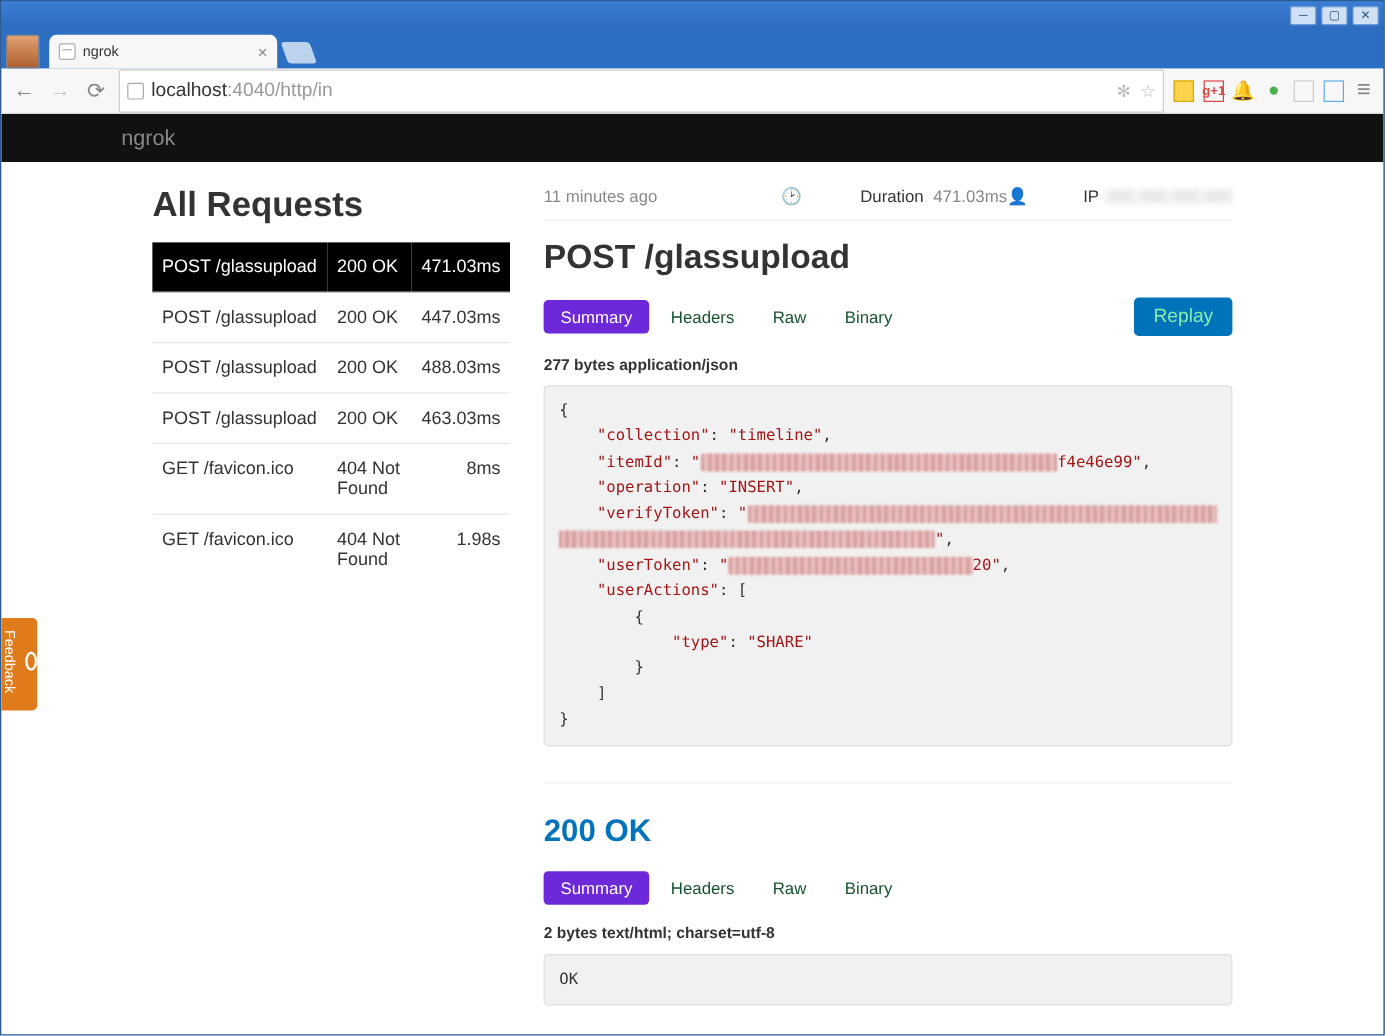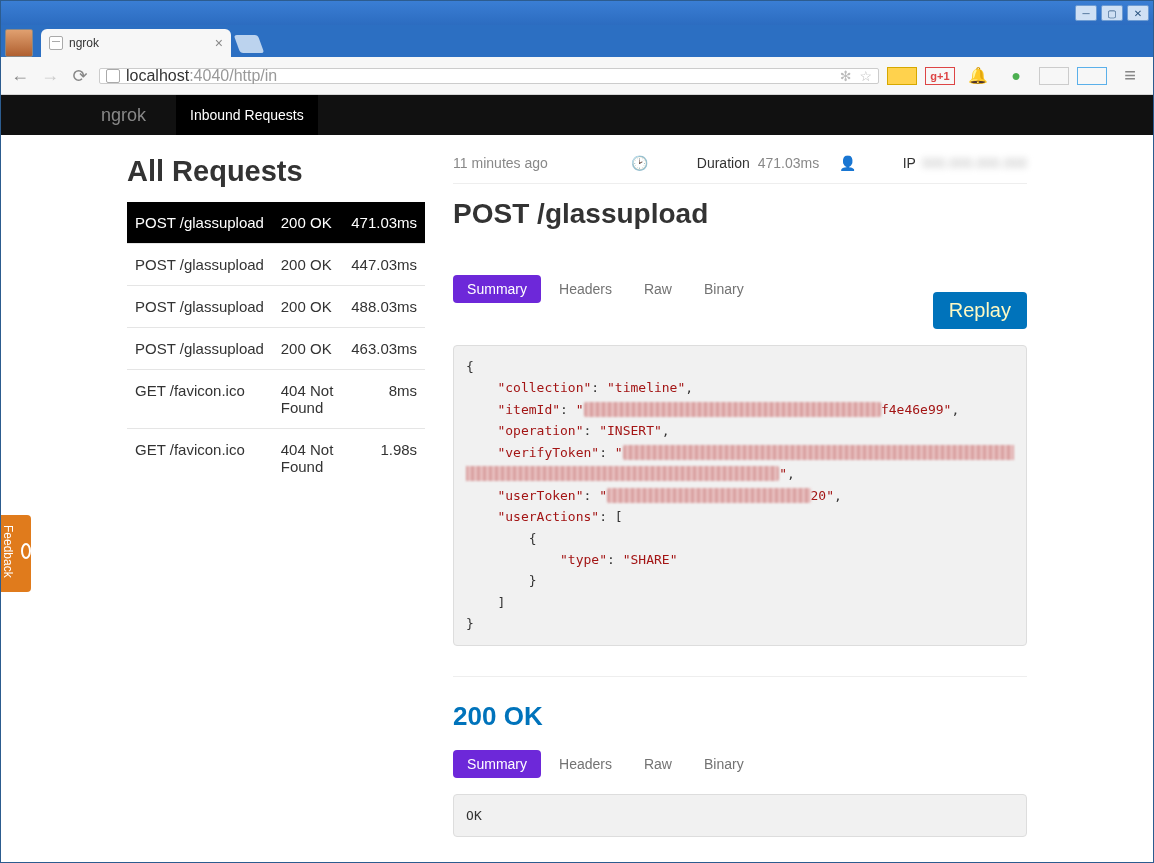--- a/index.html
+++ b/index.html
@@ -16,27 +16,27 @@
 .tab { background: #f7f7f7; height: 28px; width: 190px; border-top-left-radius: 6px; border-top-right-radius: 6px; display: flex; align-items: center; padding: 0 8px; gap: 6px; font-size: 12px; color: #333; position: relative; }
 .tab .favicon { width: 14px; height: 14px; border: 1px solid #aaa; border-radius: 2px; background: #fff; position:relative; }
 .tab .favicon::after { content:""; position:absolute; top:4px; left:2px; right:2px; height:1px; background:#aaa; }
 .tab .close { margin-left: auto; font-size: 14px; color: #888; cursor:pointer; }
 .newtab { width: 24px; height: 18px; background: #bcd3ee; margin-left: 6px; margin-bottom: 4px; border-radius: 3px; transform: skewX(20deg); }
 
 
 .chrome-toolbar { height: 38px; background: #f7f7f7; border-bottom: 1px solid #d6d6d6; display: flex; align-items: center; padding: 0 8px; gap: 8px; }
 .nav-btn { width: 22px; height: 22px; display: flex; align-items: center; justify-content: center; color: #888; font-size: 18px; cursor:pointer; }
 .nav-btn.disabled { opacity: .4; }
-.omnibox { flex: 1; height: 16px; border: 1px solid #ccc; border-radius: 2px; background: #fff; display: flex; align-items: center; padding: 0 6px; gap: 6px; }
+.omnibox { flex: 1; height: 36px; border: 1px solid #ccc; border-radius: 2px; background: #fff; display: flex; align-items: center; padding: 0 6px; gap: 6px; }
 .omnibox .page-icon { width: 14px; height: 14px; border: 1px solid #aaa; background: #fff; border-radius: 2px; }
 .omnibox .url { font-size: 16px; color: #333; }
 .omnibox .url .path { color: #999; }
 .omnibox .right { margin-left: auto; display:flex; gap:8px; align-items:center; color:#bbb; }
 .ext-icons { display:flex; gap:8px; align-items:center; }
-.ext { width:30px; height:18px; display:flex; align-items:center; justify-content:center; font-size:11px;text-align:center; }
+.ext { width:17px; height:18px; display:flex; align-items:center; justify-content:center; font-size:11px;text-align:center; }
 
 
 .page { flex: 1; background: #fff; overflow: auto; position: relative; }
 
 
 .navbar { background: #111; height: 40px; display:flex; align-items:center; padding-left: 100px; }
 .brand { color:#888; font-size:18px; font-weight:300; margin-right:30px; }
 .navlink { color:#fff; font-size:14px; padding:0 14px; height:100%; display:flex; align-items:center; background:#000; }
 
 .container { max-width: 940px; margin: 0 auto; padding: 20px; display:flex; gap: 28px; }
@@ -47,29 +47,29 @@
 h1.req-title { font-size: 28px; font-weight: 700; margin: 14px 0 18px; }
 
 .req-table { width: 100%; border-collapse: collapse; }
 .req-table tr { border-top: 1px solid #e5e5e5; }
 .req-table tr:first-child { border-top: none; }
 .req-table td { padding: 12px 8px; vertical-align: top; font-size: 15px; }
 .req-table tr.active { background: #000; color: #fff; border-top:none; }
 .req-table td.dur { text-align: right; white-space: nowrap; }
 .req-table td.status { width: 70px; }
 
-.meta-bar { display:flex; gap:20px; align-items:center; color:#888; font-size:14px; padding-bottom:12px; border-bottom:1px solid #eee; }
+.meta-bar { display:flex; align-items:center; color:#888; font-size:14px; padding-bottom:12px; border-bottom:1px solid #eee; }
 .meta-bar .meta-label { color:#333; font-weight:500;padding-left:40px; }
 .meta-bar .ip-blur { filter: blur(3px); color:#bbb; }
 .meta-bar .clock { display:inline-block; }
 
 .tabs-row { display:flex; align-items:center; gap:4px; margin-bottom:16px; }
-.pill { padding:6px 14px; font-size:14px; color:#737373; cursor:pointer; border-radius:4px; }
+.pill { padding:6px 14px; font-size:14px; color:#14532d; cursor:pointer; border-radius:4px; }
 .pill.active { background:#6d28d9; color:#fff; }
-.replay-btn { margin-left:auto; background:#0073bb; color:#fef9c3; border:none; padding:7px 16px; font-size:20px; border-radius:4px; cursor:pointer;margin-top:44px; }
+.replay-btn { margin-left:auto; background:#0073bb; color:#86efac; border:none; padding:7px 16px; font-size:16px; border-radius:4px; cursor:pointer; }
 
 .body-meta { font-size:13px; font-weight:600; margin-bottom:10px; }
 .code-block { background:#f1f1f1; border:1px solid #ddd; border-radius:4px; padding:10px 12px; font-family: Menlo, Consolas, monospace; font-size:13px; line-height:1.65; white-space:pre; overflow-x:auto; color:#333; }
 .code-block .key { color:#a31515; }
 .code-block .str { color:#a31515; }
 .code-block .redact { background: repeating-linear-gradient(90deg,#d9a0a0,#d9a0a0 3px,#e8c0c0 3px,#e8c0c0 6px); color:transparent; border-radius:2px; filter:blur(1px); }
 
 hr.sep { border:none; border-top:1px solid #eee; margin:30px 0 24px; }
 h2.status-h { color:#0073bb; font-size:26px; font-weight:700; margin-bottom:18px; }
 
@@ -119,21 +119,20 @@
       <span class="ext" style="color:#4caf50;font-size:16px;">●</span>
       <span class="ext" style="border:1px solid #ccc;"></span>
       <span class="ext" style="border:1px solid #5bb0ea;"></span>
       <span class="ext" style="color:#888;font-size:20px;">≡</span>
     </div>
   </div>
 
   <div class="page">
     <div class="navbar">
       <span class="brand">ngrok</span>
-      <span class="navlink">Inbound Requests</span>
     </div>
 
     <div class="feedback-badge">
       <span class="bull"></span>
       <span>Feedback</span>
     </div>
 
     <div class="container">
       <div class="left-col">
         <h2>All Requests</h2>
@@ -191,20 +190,21 @@
         <h1 class="req-title">POST /glassupload</h1>
 
         <div class="tabs-row">
           <span class="pill active">Summary</span>
           <span class="pill">Headers</span>
           <span class="pill">Raw</span>
           <span class="pill">Binary</span>
           <button class="replay-btn">Replay</button>
         </div>
 
+        <div class="body-meta">277 bytes application/json</div>
 
         <div class="code-block">{
     <span class="key">"collection"</span>: <span class="str">"<span>timeline</span>"</span>,
     <span class="key">"itemId"</span>: <span class="str">"<span class="redact">xxxxxxxxxxxxxxxxxxxxxxxxxxxxxxxxxxxxxx</span><span>f4e46e99</span>"</span>,
     <span class="key">"operation"</span>: <span class="str">"<span>INSERT</span>"</span>,
     <span class="key">"verifyToken"</span>: <span class="str">"<span class="redact">xxxxxxxxxxxxxxxxxxxxxxxxxxxxxxxxxxxxxxxxxxxxxxxxxx
 xxxxxxxxxxxxxxxxxxxxxxxxxxxxxxxxxxxxxxxx</span>"</span>,
     <span class="key">"userToken"</span>: <span class="str">"<span class="redact">xxxxxxxxxxxxxxxxxxxxxxxxxx</span><span>20</span>"</span>,
     <span class="key">"userActions"</span>: [
         {
@@ -217,18 +217,19 @@
 
         <h2 class="status-h">200 OK</h2>
 
         <div class="tabs-row">
           <span class="pill active">Summary</span>
           <span class="pill">Headers</span>
           <span class="pill">Raw</span>
           <span class="pill">Binary</span>
         </div>
 
+        <div class="body-meta">2 bytes text/html; charset=utf-8</div>
 
         <div class="code-block">OK</div>
       </div>
     </div>
   </div>
 </div>
 
 </body></html>

